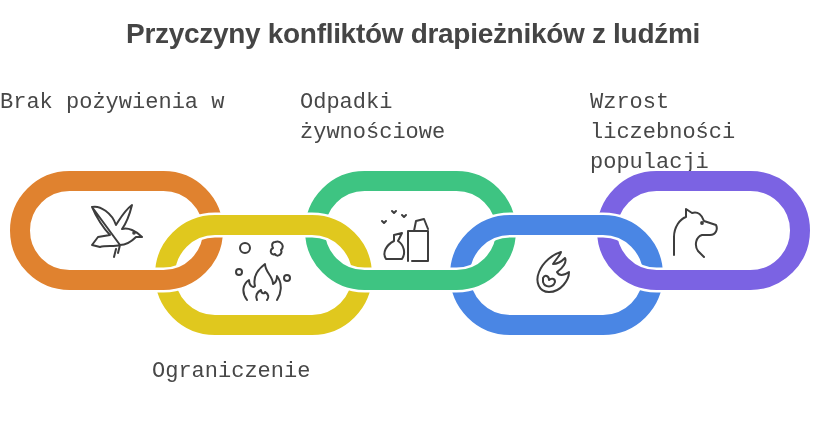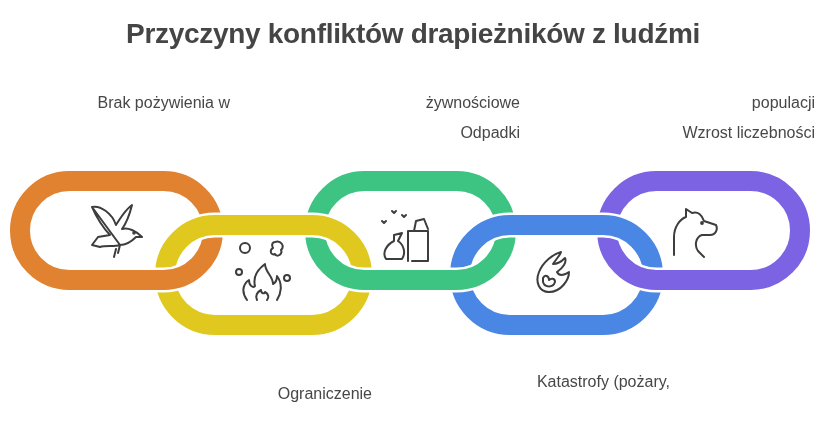--- a/index.html
+++ b/index.html
@@ -1,45 +1,44 @@
 <!DOCTYPE html>
 <html><head>
 <meta charset="utf-8">
 <style>
   html, body { margin: 0; padding: 0; background: #ffffff; }
   body { width: 826px; height: 441px; position: relative; overflow: hidden;
          font-family: "Liberation Sans", "DejaVu Sans", sans-serif; color: #444444; }
   .title { position: absolute; left: 0; top: 18px; width: 826px; text-align: center;
            font-size: 28px; font-weight: bold; color: #454545; letter-spacing: -0.3px; }
-  .label { position: absolute; text-align: right; font-size: 16px; line-height: 30px; color: #474747; }
+  .label { position: absolute; text-align: left; font-size: 22px; line-height: 30px; color: #474747; font-family: Liberation Mono, monospace; }
   .label span { display: block; }
   svg.chain { position: absolute; left: 0; top: 0; }
   .icon path, .icon circle, .icon line, .icon polyline { fill: none; stroke: #3d3d3d; stroke-width: 2; stroke-linecap: round; stroke-linejoin: round; }
 </style>
 </head>
 <body>
 
 <div class="title">Przyczyny konfliktów drapieżników z ludźmi</div>
 
 <div class="label" style="left:0px; top:88px; width:230px;">
   <span>Brak pożywienia w</span>
 </div>
 <div class="label" style="left:300px; top:88px; width:220px;">
+  <span>Odpadki</span>
   <span>żywnościowe</span>
-  <span>Odpadki</span>
 </div>
 <div class="label" style="left:590px; top:88px; width:225px;">
+  <span>Wzrost liczebności</span>
   <span>populacji</span>
-  <span>Wzrost liczebności</span>
 </div>
-<div class="label" style="left:152px; top:379px; width:220px;">
+<div class="label" style="left:152px; top:357px; width:220px;">
   <span>Ograniczenie</span>
 </div>
 <div class="label" style="left:440px; top:367px; width:230px;">
-  <span>Katastrofy (pożary,</span>
 </div>
 
 <svg class="chain" width="826" height="441" viewBox="0 0 826 441">
   <defs>
     <clipPath id="lowerClip">
         <rect x="0" y="258" width="826" height="60"></rect>
       </clipPath>
   </defs>
 
   <g>

